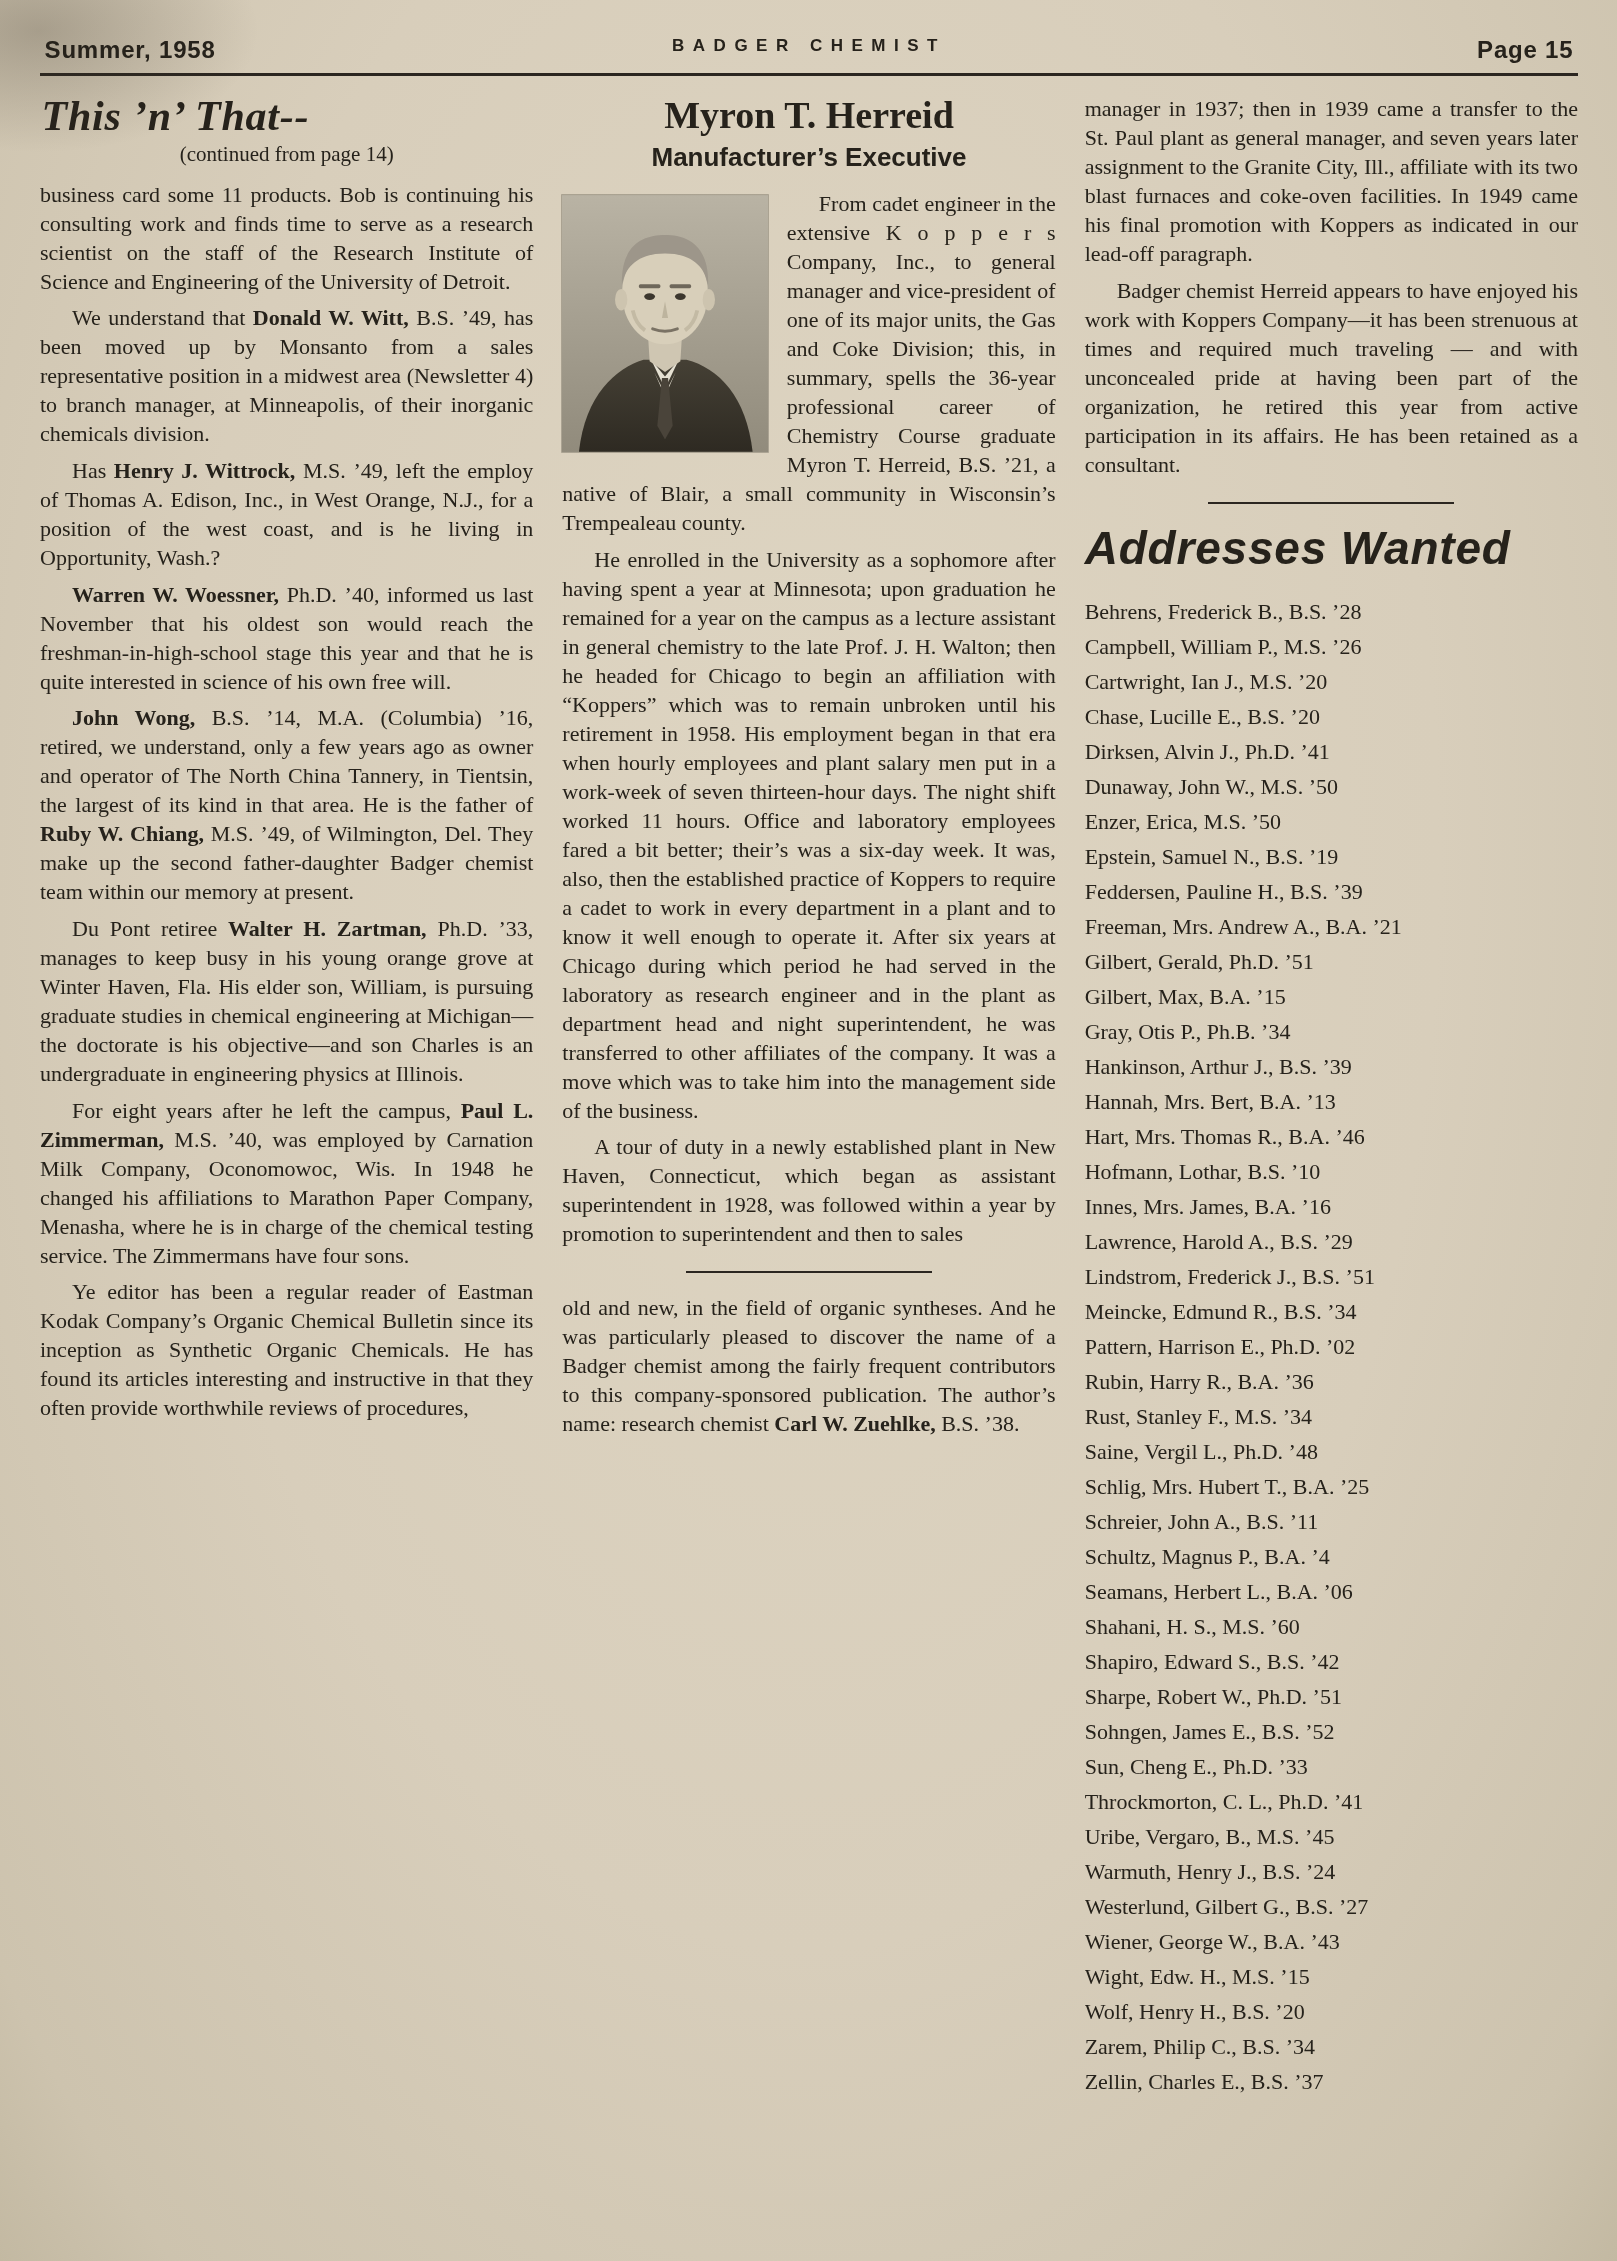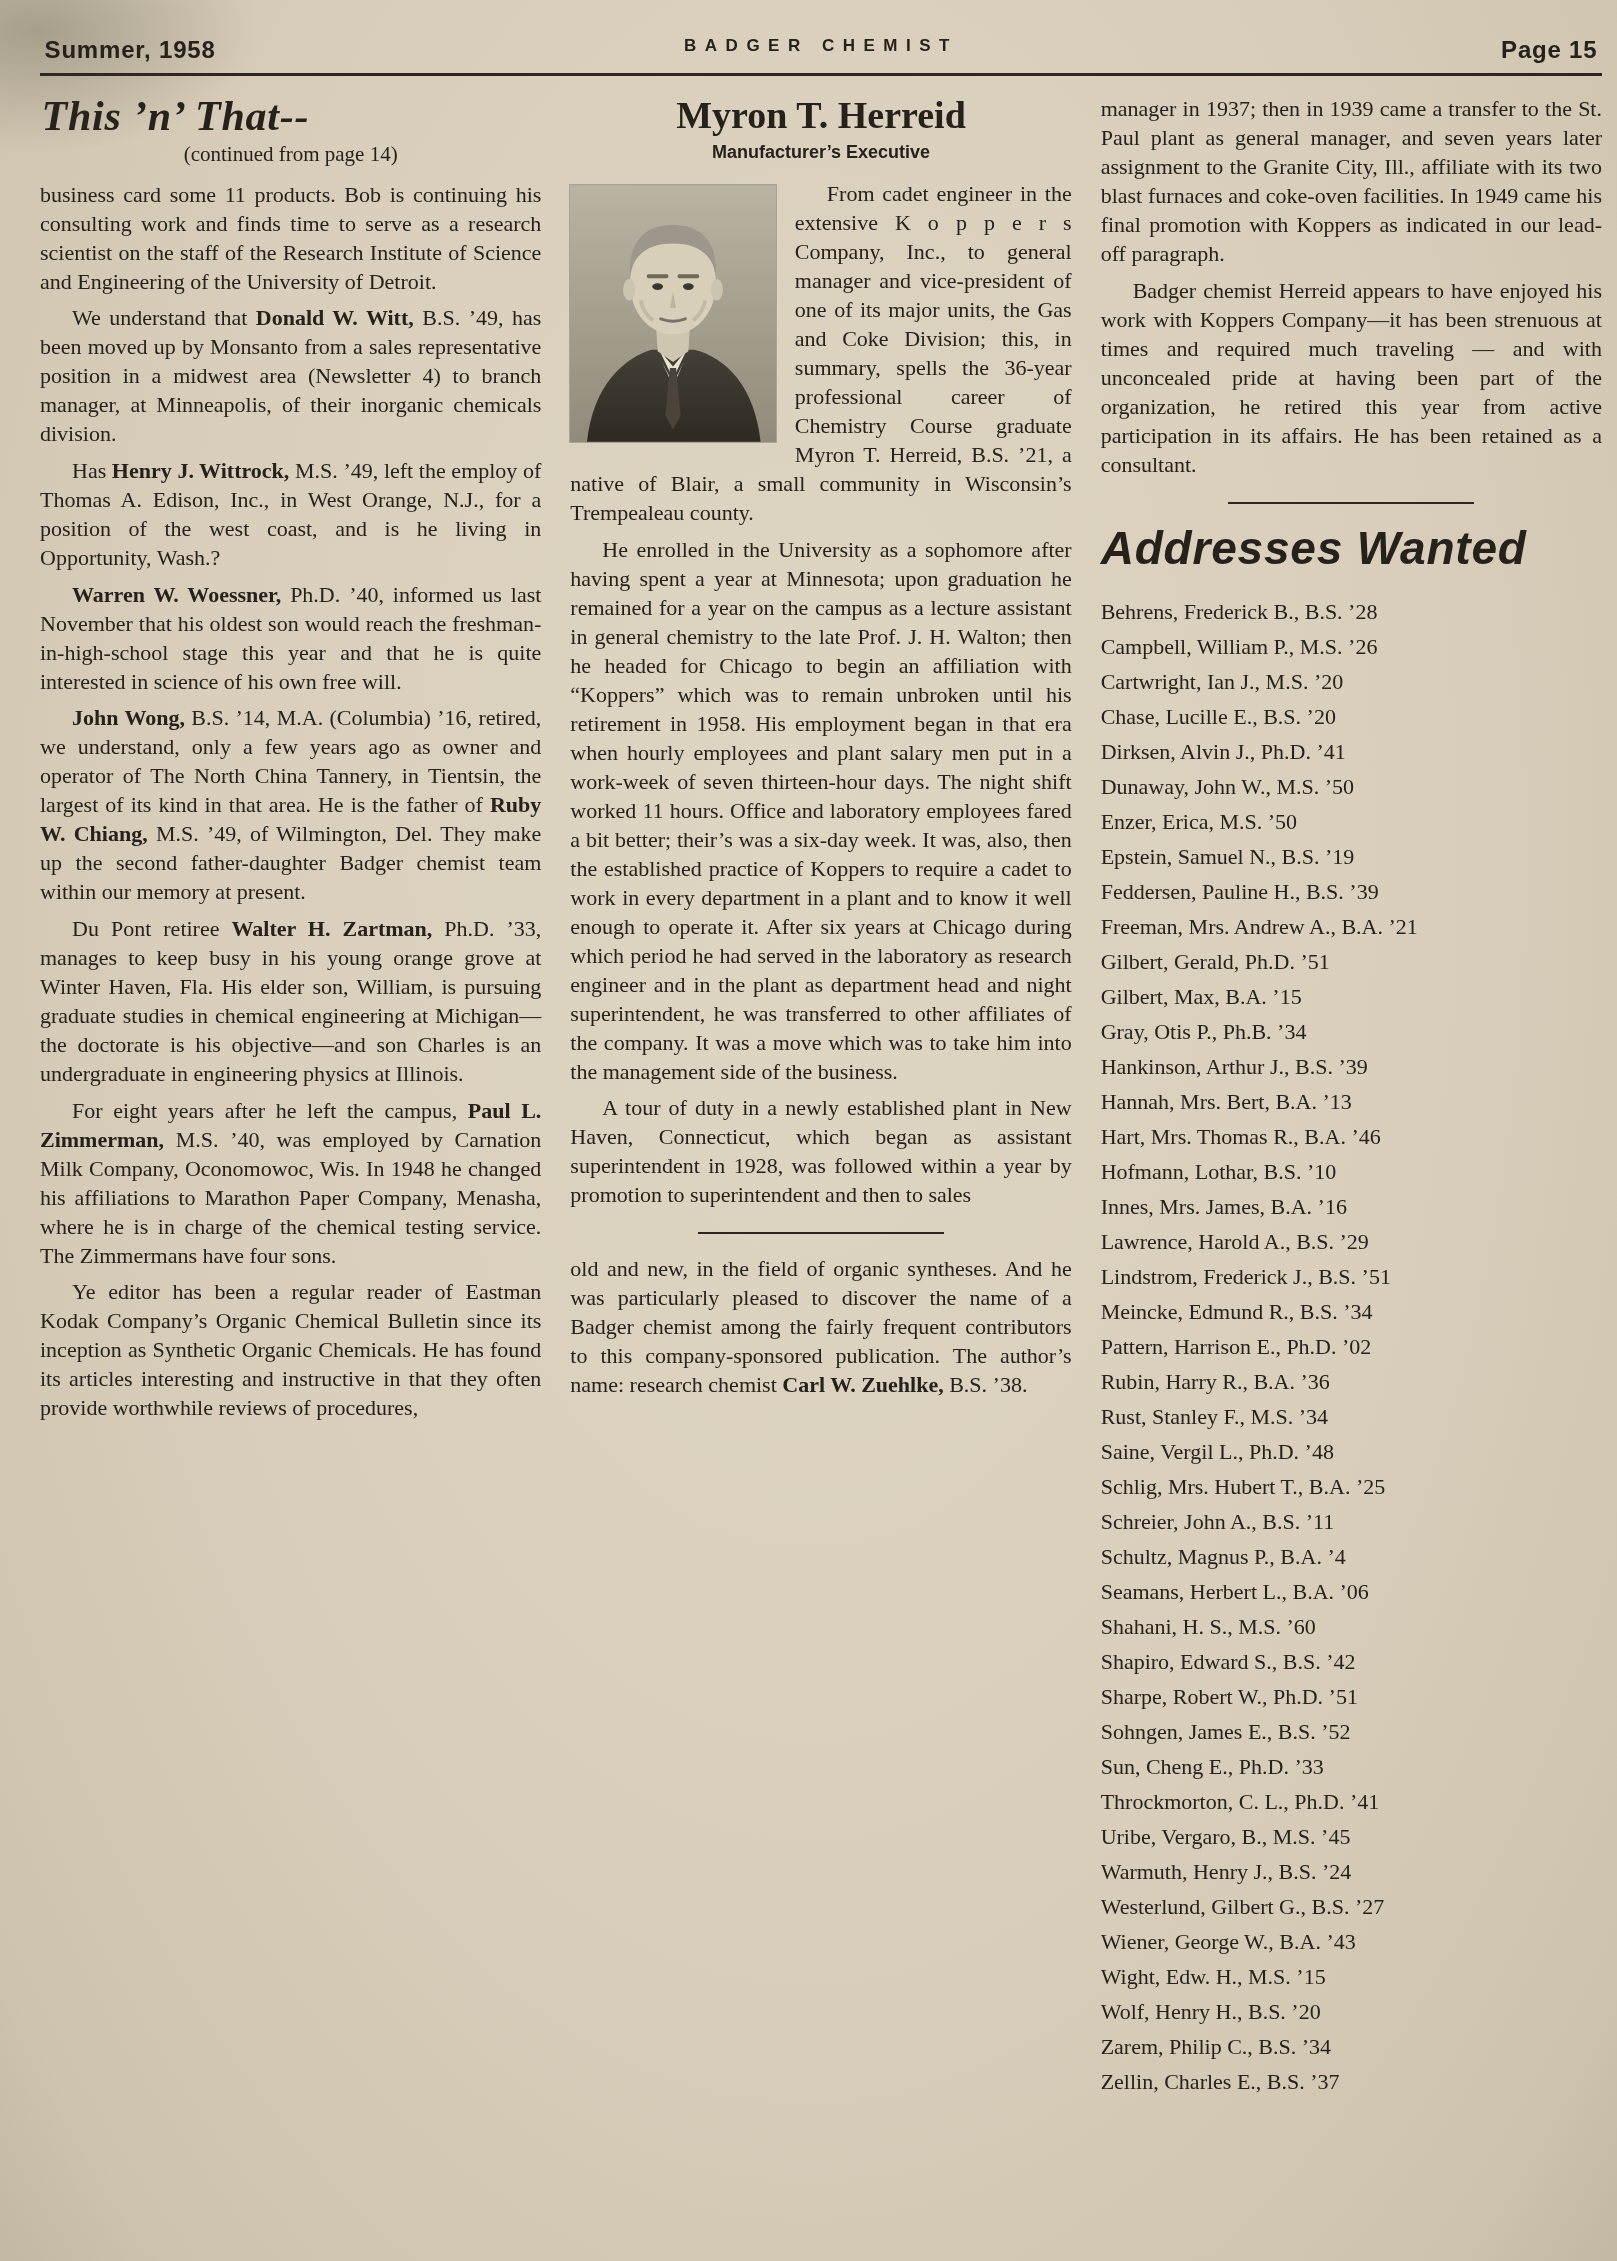--- a/index.html
+++ b/index.html
@@ -4,21 +4,21 @@
 <style>
   * { box-sizing: border-box; }
   html, body { margin: 0; padding: 0; }
   body { background: #9a917e; font-family: "Liberation Serif", serif; }
 
   .page {
     position: relative;
     width: 1618px;
     height: 2261px;
     margin: 0 auto;
-    padding: 31px 16px 0 40px;
+    padding: 31px 40px 0 40px;
     background: radial-gradient(ellipse at 50% 38%, #ded5c2 0%, #d8cebb 55%, #cdc3ae 90%, #c3b9a2 100%);
     color: #26221b;
     overflow: hidden;
   }
   .page::before {
     content: "";
     position: absolute;
     left: 0; top: 0; width: 261px; height: 154px;
     background: radial-gradient(ellipse at 15% 20%, rgba(60,52,40,0.28) 0%, rgba(60,52,40,0) 70%);
     pointer-events: none;
@@ -72,21 +72,21 @@
   .herreid-title {
     font-weight: bold;
     font-size: 38px;
     line-height: 42px;
     text-align: center;
     margin: 0 0 6.2px 0;
   }
   .herreid-sub {
     font-family: "Liberation Sans", sans-serif;
     font-weight: bold;
-    font-size: 18px;
+    font-size: 26px;
     text-align: center;
     margin-bottom: 15.4px;
   }
   .photo {
     float: left;
     width: 206px;
     height: 257px;
     margin: 6.2px 18.5px 4.6px 0;
     box-shadow: 0 0 0 0.8px rgba(50,44,34,0.35), inset 0 0 10.8px rgba(40,35,25,0.25);
     background: #aca698;

